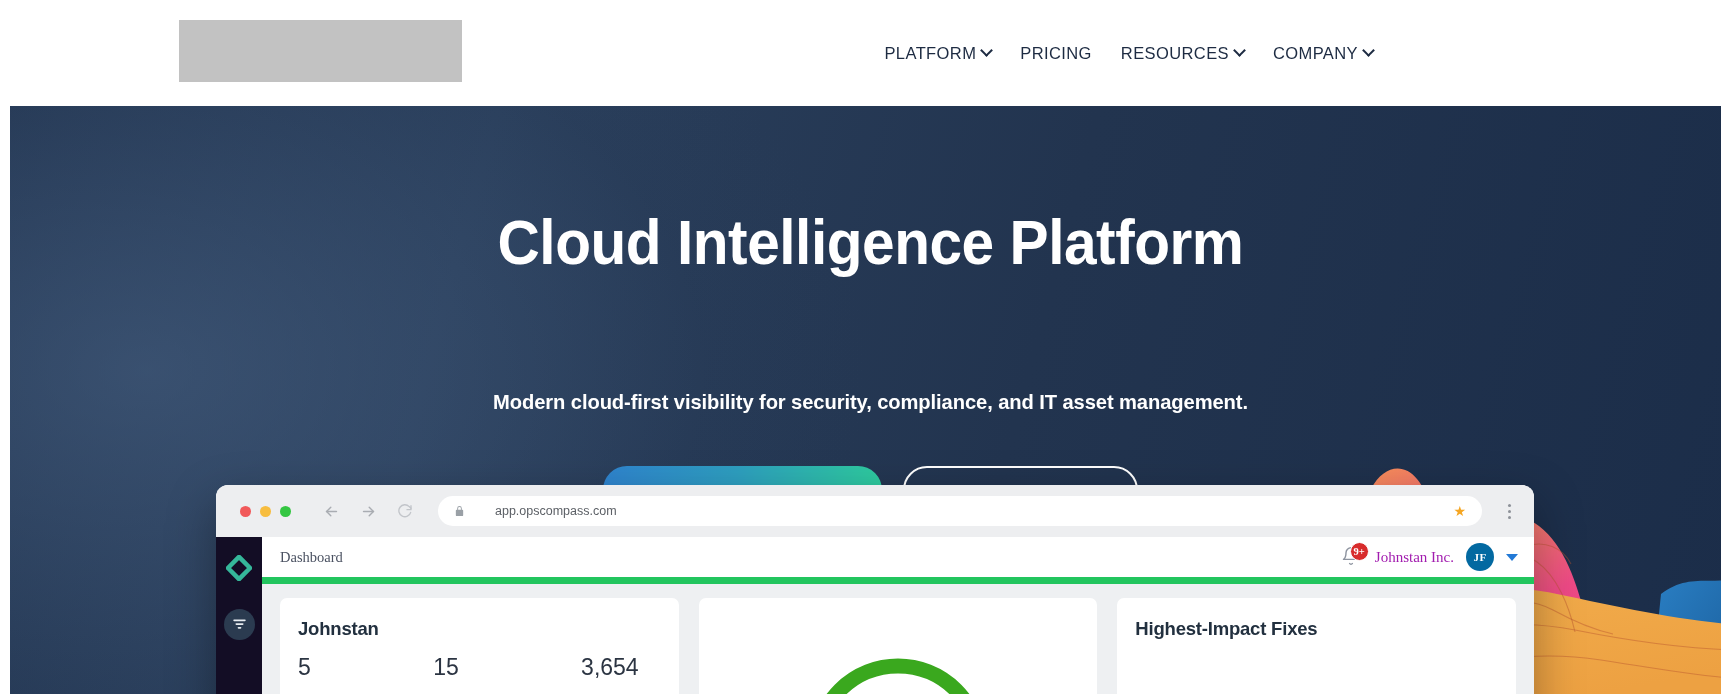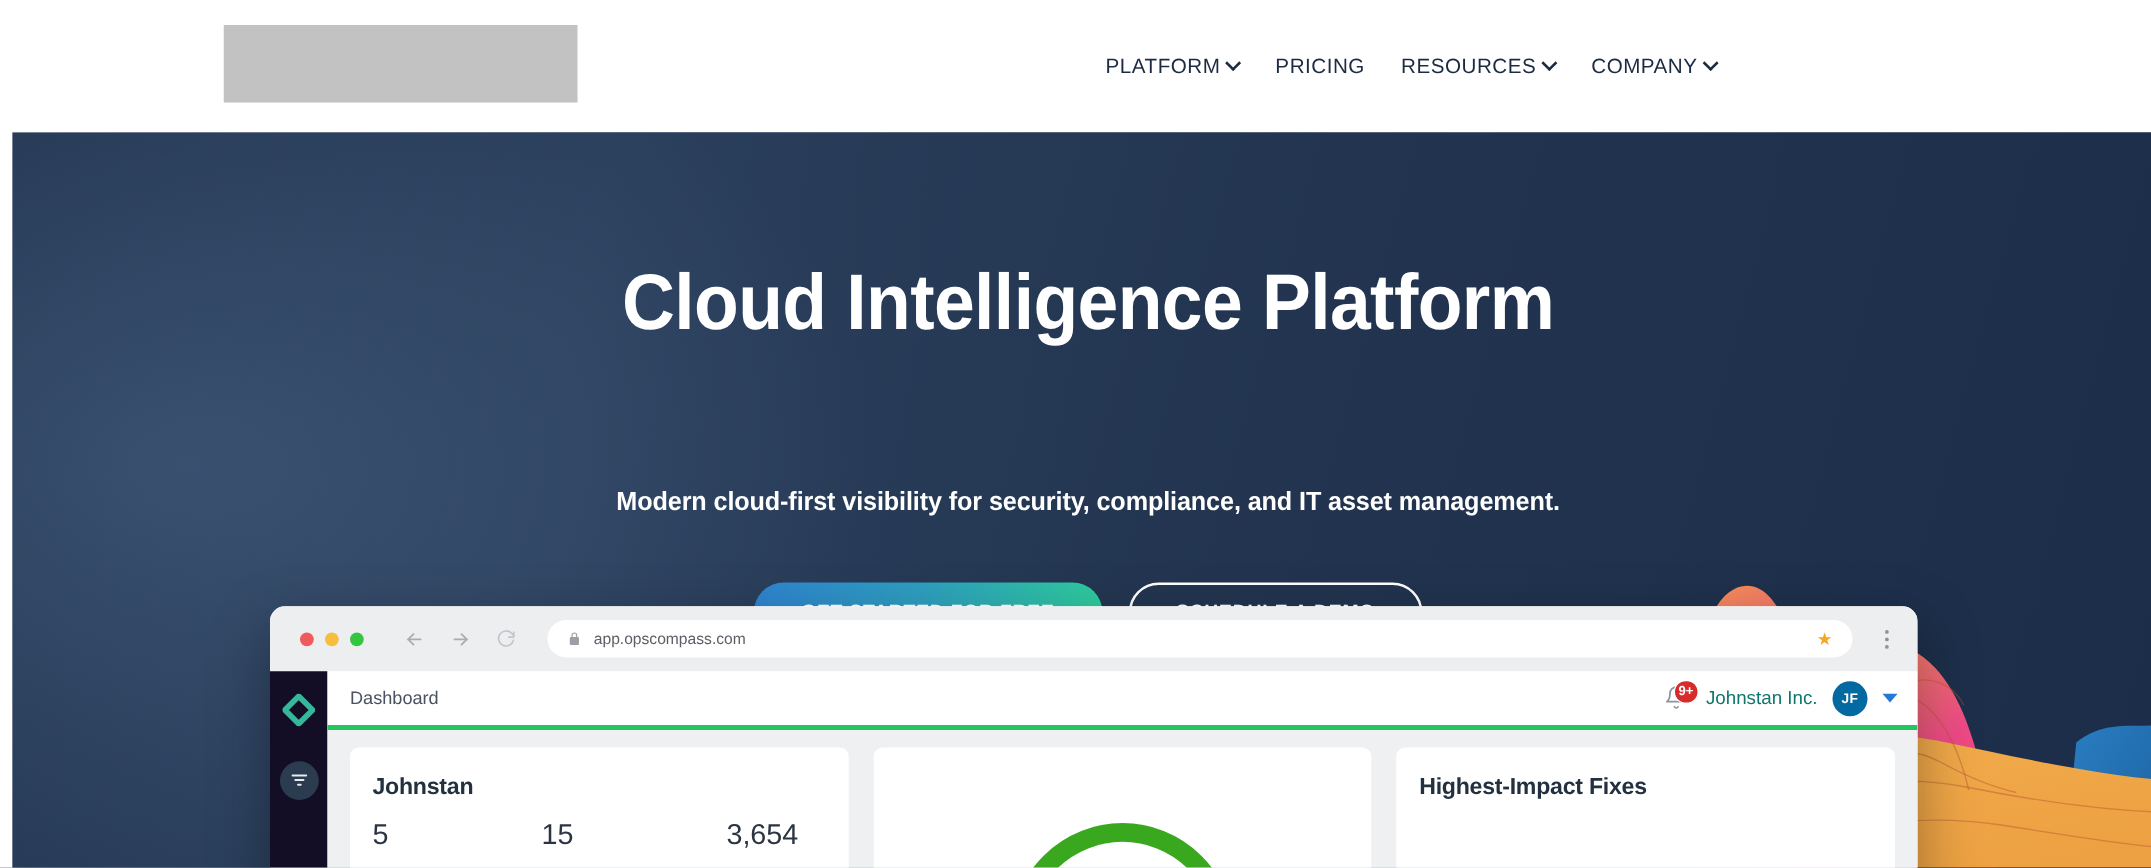--- a/index.html
+++ b/index.html
@@ -146,20 +146,21 @@
   .urlbar {
     margin-left: 25px;
     flex: 1;
     height: 30px;
     background: #ffffff;
     border-radius: 15px;
     display: flex; align-items: center;
     padding: 0 16px;
     margin-right: 14px;
     position: relative;
+    gap: 20px;
   }
   .lock-icon { margin-right: 10px; display: flex; }
   .url-text {
     font-size: 12.5px;
     color: #5c6066;
     font-family: "Liberation Sans", sans-serif;
   }
   .star-icon { margin-left: auto; color: #f5a623; font-size: 14px; }
   .kebab {
     width: 26px; margin-right: 12px;
@@ -185,38 +186,39 @@
     margin-top: 28px;
     width: 31px; height: 31px; border-radius: 50%;
     background: #2b3b50;
     display: flex; align-items: center; justify-content: center;
   }
   .app-main { flex: 1; display: flex; flex-direction: column; min-width: 0; }
   .app-header {
     height: 47px; background: #ffffff;
     display: flex; align-items: center;
     padding: 0 16px 0 18px;
-    border-bottom: 4px solid #22c55e;
+    border-bottom: 7px solid #22c55e;
     flex-shrink: 0;
+    font-family: Liberation Serif, serif;
   }
   .breadcrumb { font-size: 14.5px; color: #4a5161; }
   .app-header-right {
     margin-left: auto;
     display: flex; align-items: center; gap: 12px;
   }
   .bell-wrap { position: relative; width: 22px; height: 24px; }
   .bell-badge {
     position: absolute; top: -3px; right: -6px;
     min-width: 19px; height: 19px; padding: 0 3px;
     border-radius: 10px; background: #d82c2c;
     color: #fff; font-size: 10.5px; font-weight: 700;
     display: flex; align-items: center; justify-content: center;
     border: 1.5px solid #ffffff;
   }
-  .org-name { font-size: 15px; color: #0f766e; }
+  .org-name { font-size: 15px; color: #a21caf; }
   .avatar {
     width: 28px; height: 28px; border-radius: 50%;
     background: #0369a1; color: #ffffff;
     font-size: 11px; font-weight: 700;
     display: flex; align-items: center; justify-content: center;
     letter-spacing: .3px;
   }
   .user-caret {
     width: 0; height: 0;
     border-left: 6px solid transparent;

